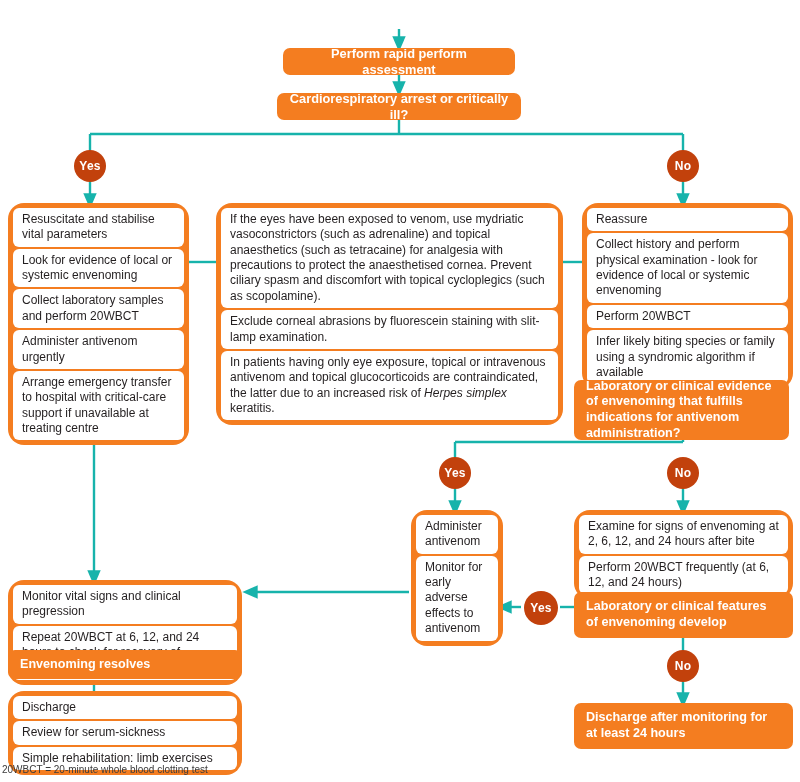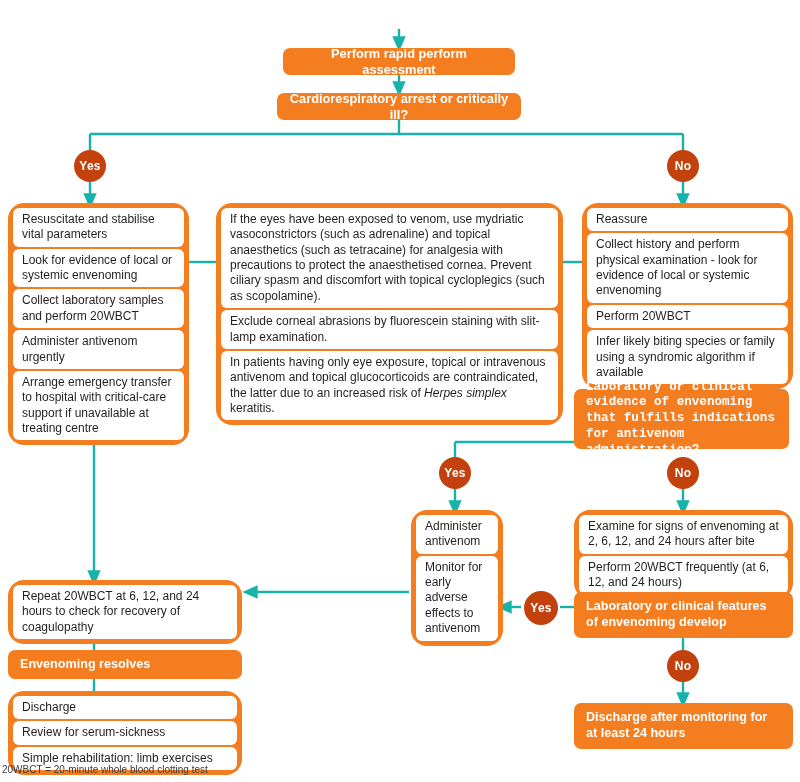--- a/index.html
+++ b/index.html
@@ -169,21 +169,21 @@
     </div>
   </div>
 
   <div class="node card fs12" style="left:582px;top:203px;width:211px;">
     <div class="row">Reassure</div>
     <div class="row">Collect history and perform physical examination - look for evidence of local or systemic envenoming</div>
     <div class="row">Perform 20WBCT</div>
     <div class="row">Infer likely biting species or family using a syndromic algorithm if available</div>
   </div>
 
-  <div class="node solid fs13" style="left:574px;top:389px;width:215px;height:60px;font-family:Liberation Mono, monospace;">
+  <div class="node solid fs13" style="left:574px;top:380px;width:215px;height:60px;">
     <span class="txt">Laboratory or clinical evidence of envenoming that fulfills indications for antivenom administration?</span>
   </div>
 
   <div class="bubble" style="left:439px;top:457px;width:32px;height:32px;">
     <span>Yes</span>
   </div>
   <div class="bubble" style="left:667px;top:457px;width:32px;height:32px;">
     <span>No</span>
   </div>
 
@@ -202,20 +202,21 @@
   </div>
 
   <div class="bubble" style="left:524px;top:591px;width:34px;height:34px;">
     <span>Yes</span>
   </div>
   <div class="bubble" style="left:667px;top:650px;width:32px;height:32px;">
     <span>No</span>
   </div>
 
   <div class="node card fs12" style="left:8px;top:580px;width:234px;">
+    <div class="row">Monitor vital signs and clinical pregression</div>
     <div class="row">Repeat 20WBCT at 6, 12, and 24 hours to check for recovery of coagulopathy</div>
   </div>
 
   <div class="node solid fs13" style="left:8px;top:650px;width:234px;height:29px;">
     <span class="txt">Envenoming resolves</span>
   </div>
 
   <div class="node card fs12" style="left:8px;top:691px;width:234px;">
     <div class="row">Discharge</div>
     <div class="row">Review for serum-sickness</div>

